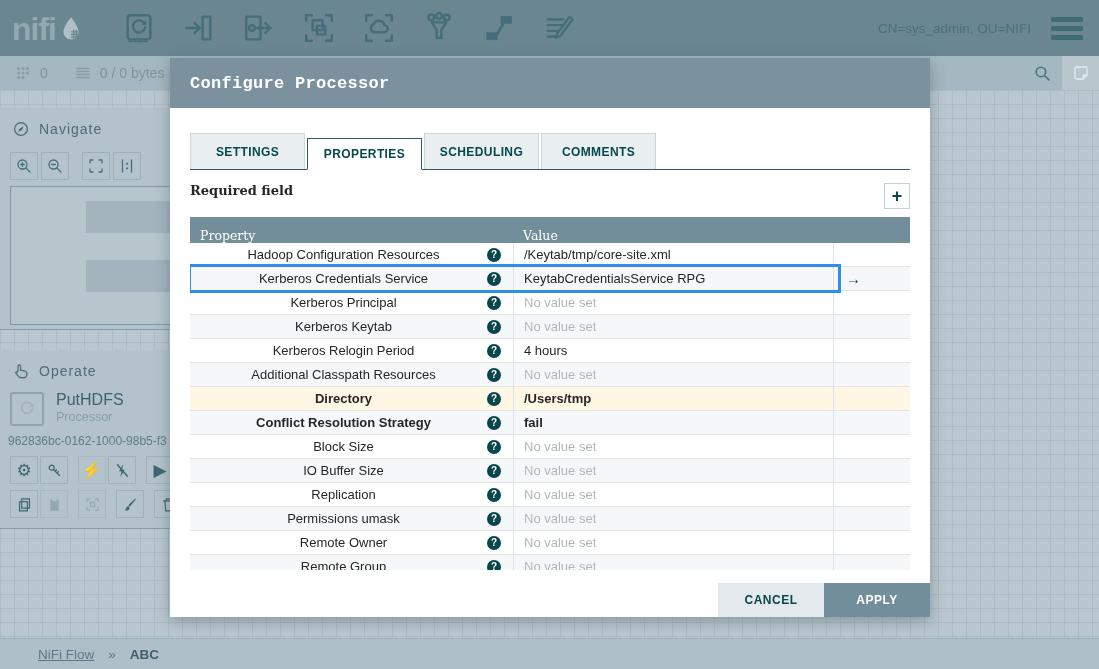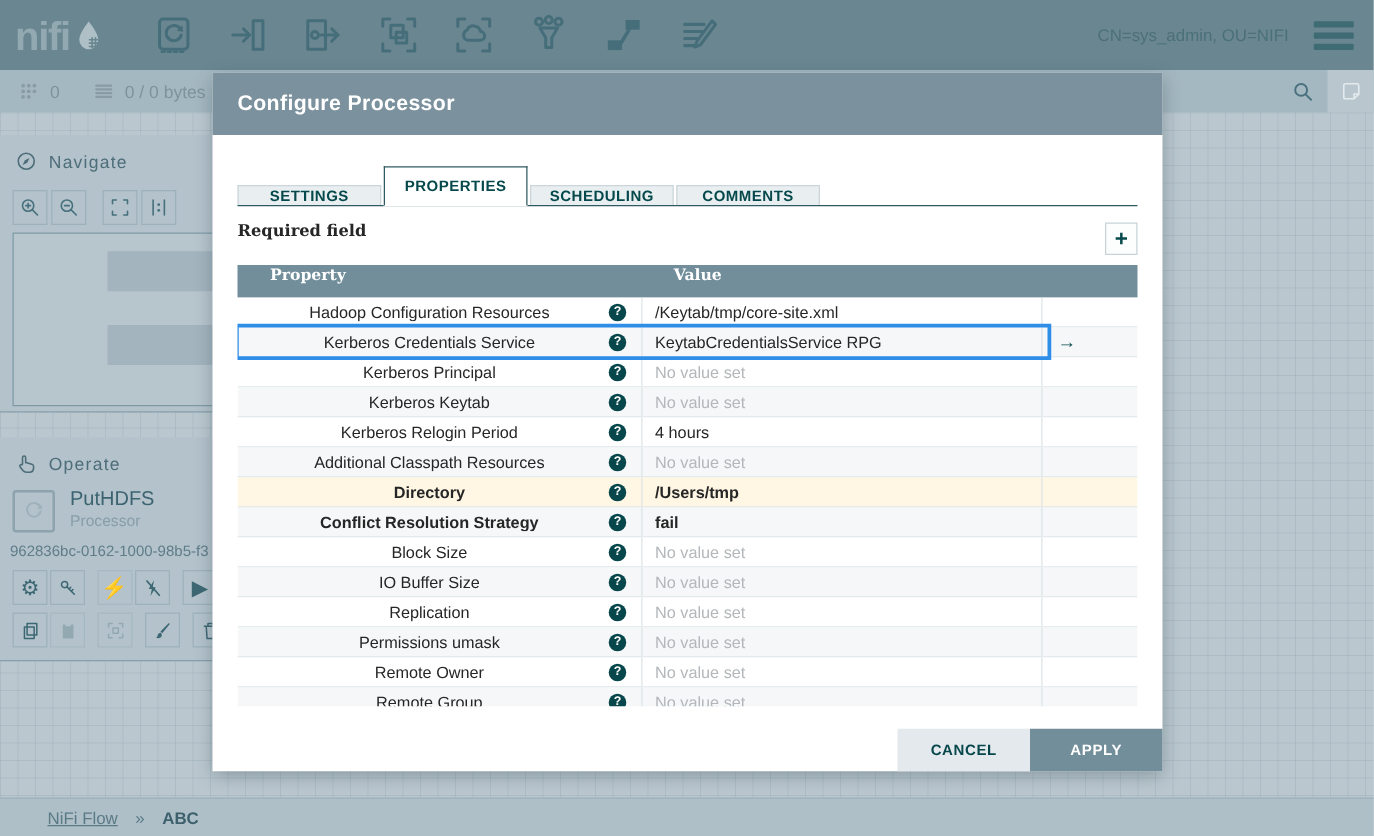--- a/index.html
+++ b/index.html
@@ -69,33 +69,33 @@
 
   
   .breadcrumb-bar { position:absolute; left:0; bottom:0; width:100%; height:31px; background:#aebfc8; border-top:1px solid #9cb1ba; display:flex; align-items:center; font-size:13.5px; }
   .crumb-root { margin-left:38px; color:#5a7a86; text-decoration:underline; cursor:pointer; }
   .crumb-sep { margin:0 14px; color:#5a7a86; }
   .crumb-current { color:#3d606c; font-weight:bold; }
 
   
   .dialog { position:absolute; left:170px; top:58px; width:760px; height:559px; background:#fff; box-shadow:0 4px 14px rgba(40,60,70,.35); z-index:10; }
   .dialog-header { height:50px; background:#7b919d; display:flex; align-items:center; padding-left:20px; }
-  .dialog-title { color:#fff; font-family:Liberation Sans, sans-serif; font-weight:bold; font-size:17px; letter-spacing:.3px; }
+  .dialog-title { color:#fff; font-family:Liberation Mono, monospace; font-weight:bold; font-size:17px; letter-spacing:.3px; }
   .dialog-body { padding:0 20px; }
 
   .tabbar { display:flex; align-items:flex-end; margin-top:25px; border-bottom:1px solid #2f5a61; }
-  .tab { width:115px; height:16px; background:#e9eef0; border:1px solid #ccd6da; border-bottom:none; margin-right:2px; margin-bottom:0; display:flex; align-items:center; justify-content:center; font-size:12px; font-weight:bold; color:#06494c; letter-spacing:.4px; cursor:pointer; position:relative; }
+  .tab { width:115px; height:36px; background:#e9eef0; border:1px solid #ccd6da; border-bottom:none; margin-right:2px; margin-bottom:0; display:flex; align-items:center; justify-content:center; font-size:12px; font-weight:bold; color:#06494c; letter-spacing:.4px; cursor:pointer; position:relative; }
   .tab.active { background:#fff; border:1px solid #2f5a61; border-bottom:1px solid #fff; margin-bottom:-1px; height:32px; z-index:2; }
 
   .required-row { display:flex; justify-content:space-between; margin-top:13px; height:28px; }
   .required-label { font-family:"DejaVu Serif", serif; font-weight:bold; font-size:13px; color:#262626; }
   .plus-btn { width:26px; height:26px; border:1px solid #c8d3d8; background:#fcfdfd; color:#06494c; font-size:18px; font-weight:bold; line-height:22px; text-align:center; cursor:pointer; }
 
   .ptable { margin-top:6px; font-size:13px; }
-  .ptable-header { height:26px; background:#728e9b; display:flex; align-items:flex-start; color:#fff; font-family:"DejaVu Serif", serif; font-weight:bold; font-size:12.5px;padding-left:16px; }
+  .ptable-header { height:26px; background:#728e9b; display:flex; align-items:flex-end; color:#fff; font-family:"DejaVu Serif", serif; font-weight:normal; font-size:12.5px; }
   .hcell1 { width:323px; padding-left:10px; }
   .hcell2 { flex:1; padding-left:10px; }
   .hcell3 { width:77px; }
   .ptable-body { height:327px; overflow:hidden; }
   .prow { height:24px; display:flex; align-items:stretch; border-bottom:1px solid #e0e6e9; position:relative; background:#fff;text-align:center; }
   .prow:nth-child(even) { background:#f5f7f8; }
   .prow.modified { background:#fff7e3; }
   .pcell { display:flex; align-items:center; }
   .pname { width:323px; padding-left:10px; color:#262626; }
   .pname .ptext { flex:1; white-space:nowrap; overflow:hidden; }

